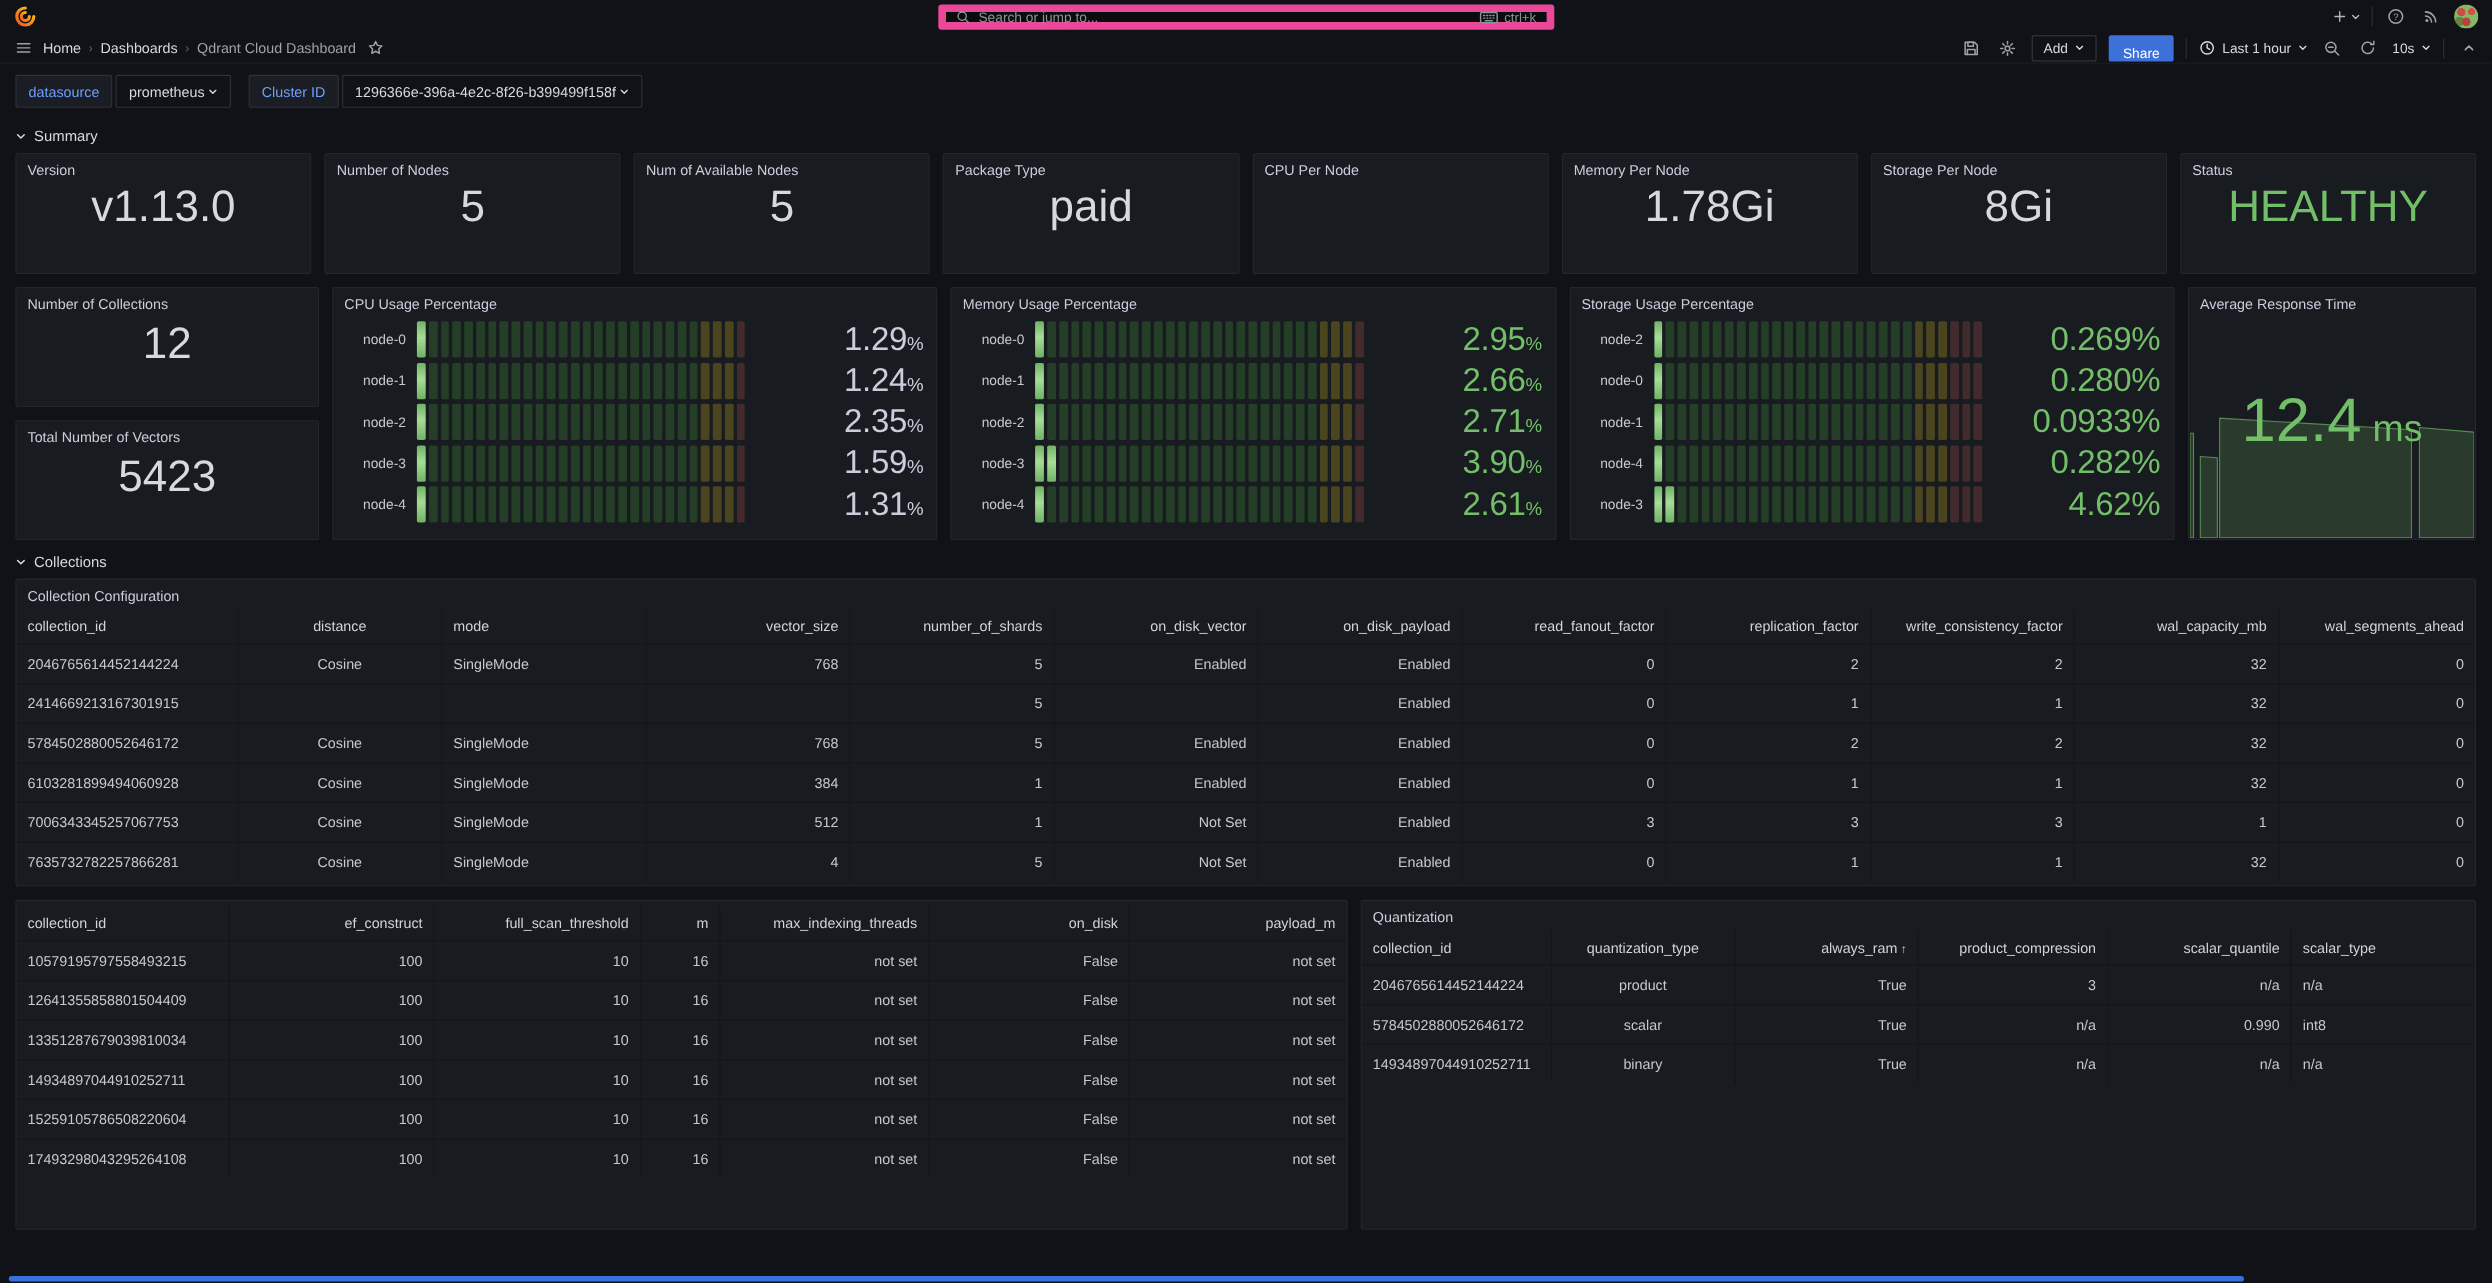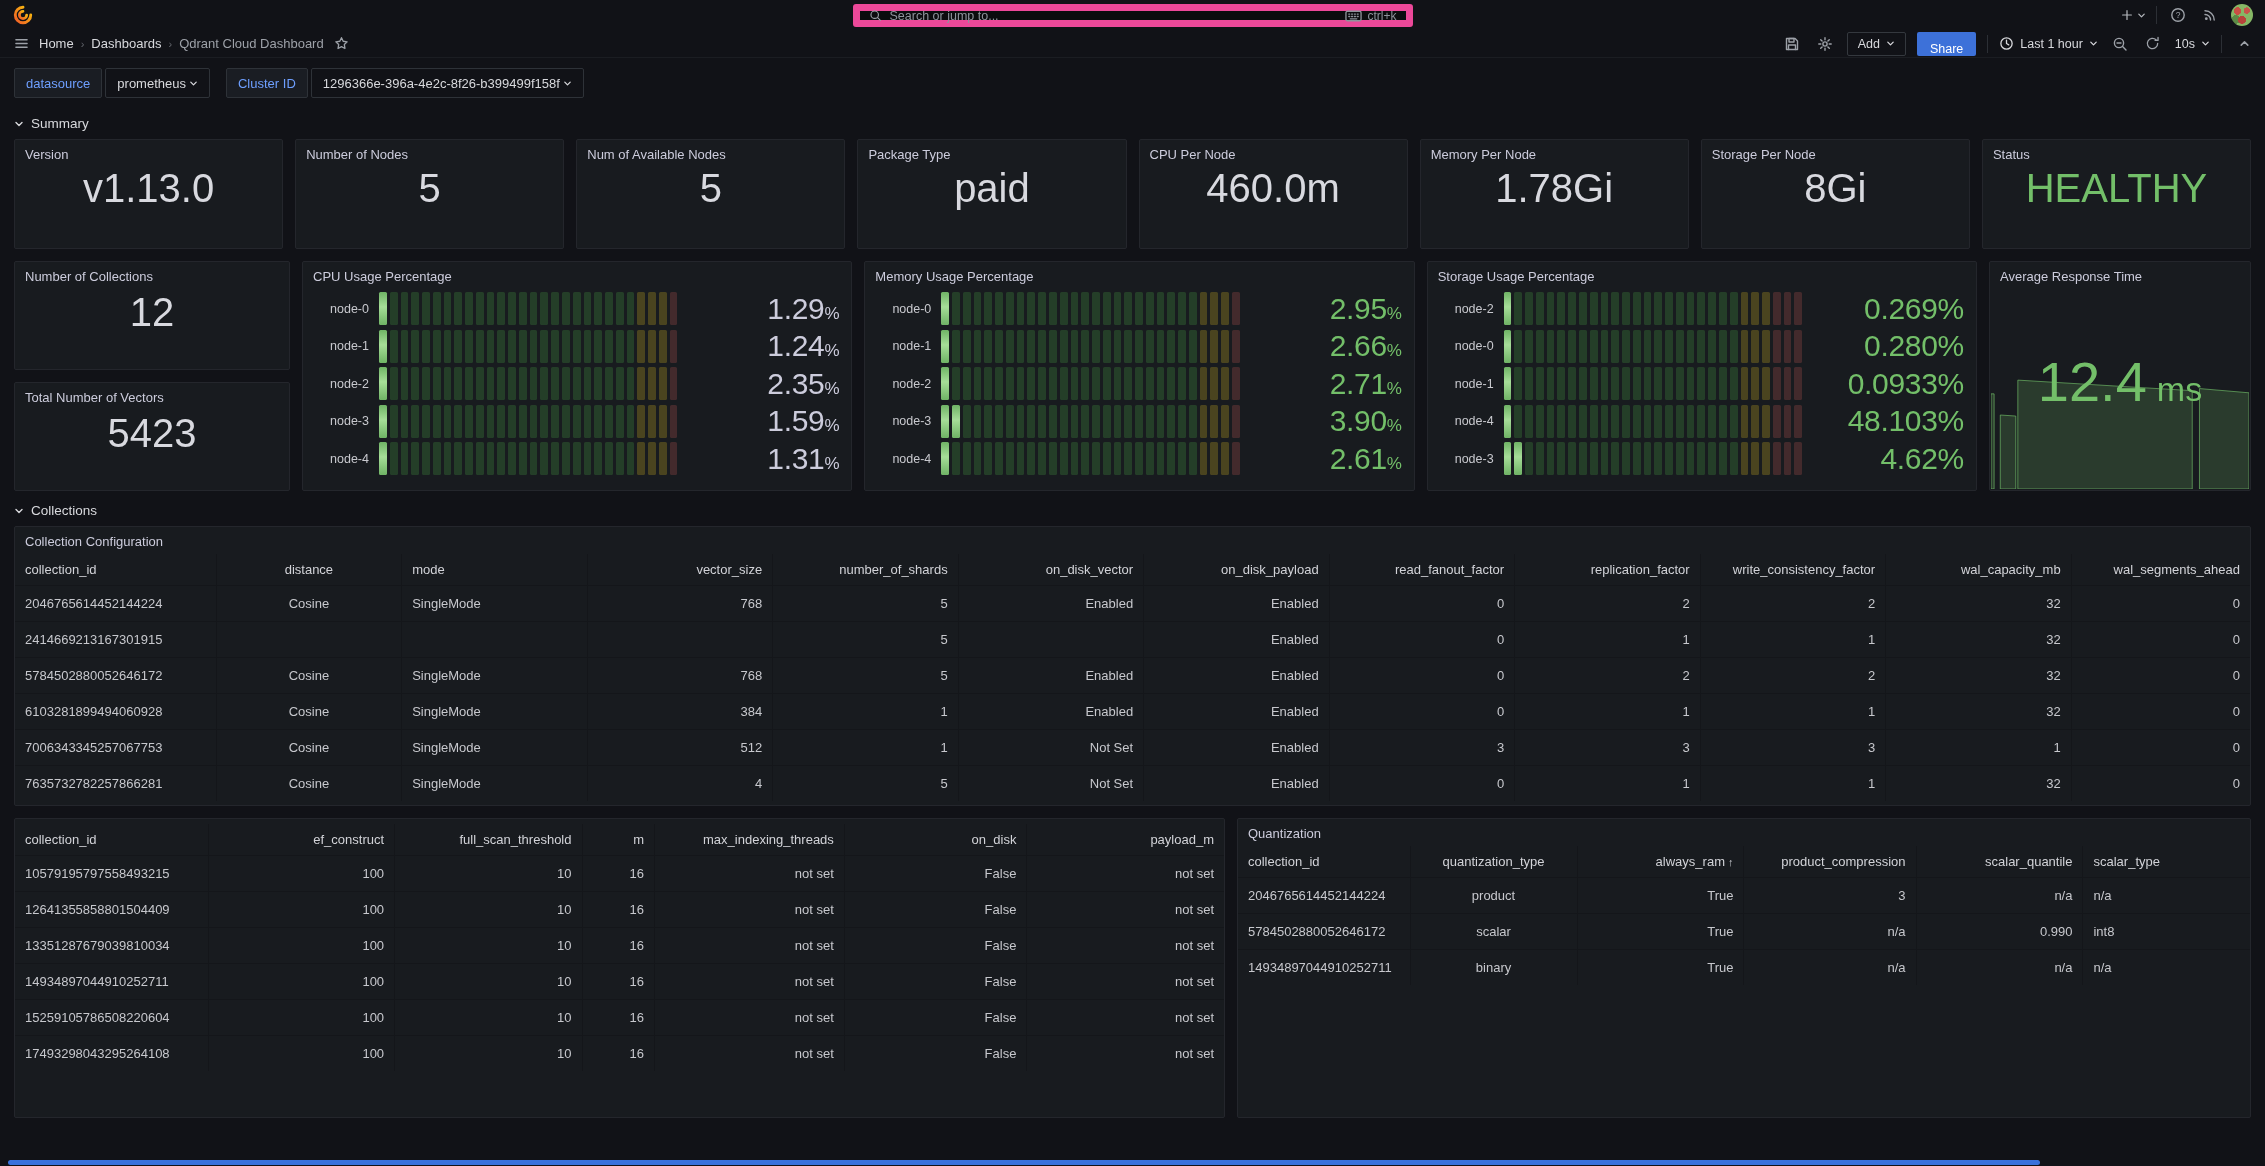--- a/index.html
+++ b/index.html
@@ -266,21 +266,20 @@
   <div class="panel stat">
     <div class="ptitle">Num of Available Nodes</div>
     <div class="statval" style="color:#d8d9df">5</div>
   </div>
   <div class="panel stat">
     <div class="ptitle">Package Type</div>
     <div class="statval" style="color:#d8d9df">paid</div>
   </div>
   <div class="panel stat">
     <div class="ptitle">CPU Per Node</div>
-    <div class="statval" style="color:#d8d9df">460.0m</div>
   </div>
   <div class="panel stat">
     <div class="ptitle">Memory Per Node</div>
     <div class="statval" style="color:#d8d9df">1.78Gi</div>
   </div>
   <div class="panel stat">
     <div class="ptitle">Storage Per Node</div>
     <div class="statval" style="color:#d8d9df">8Gi</div>
   </div>
   <div class="panel stat">
@@ -780,21 +779,21 @@
               <div class="gcell c-g"></div>
               <div class="gcell c-g"></div>
               <div class="gcell c-g"></div>
               <div class="gcell c-y"></div>
               <div class="gcell c-y"></div>
               <div class="gcell c-y"></div>
               <div class="gcell c-r"></div>
               <div class="gcell c-r"></div>
               <div class="gcell c-r"></div>
             </div>
-      <div class="gval" style="color:#73bf69">48.103%</div>
+      <div class="gval" style="color:#73bf69">0.282%</div>
     </div>
           <div class="grow">
       <div class="glabel">node-3</div>
       <div class="gcells">
               <div class="gcell c-lit"></div>
               <div class="gcell c-lit"></div>
               <div class="gcell c-g"></div>
               <div class="gcell c-g"></div>
               <div class="gcell c-g"></div>
               <div class="gcell c-g"></div>

